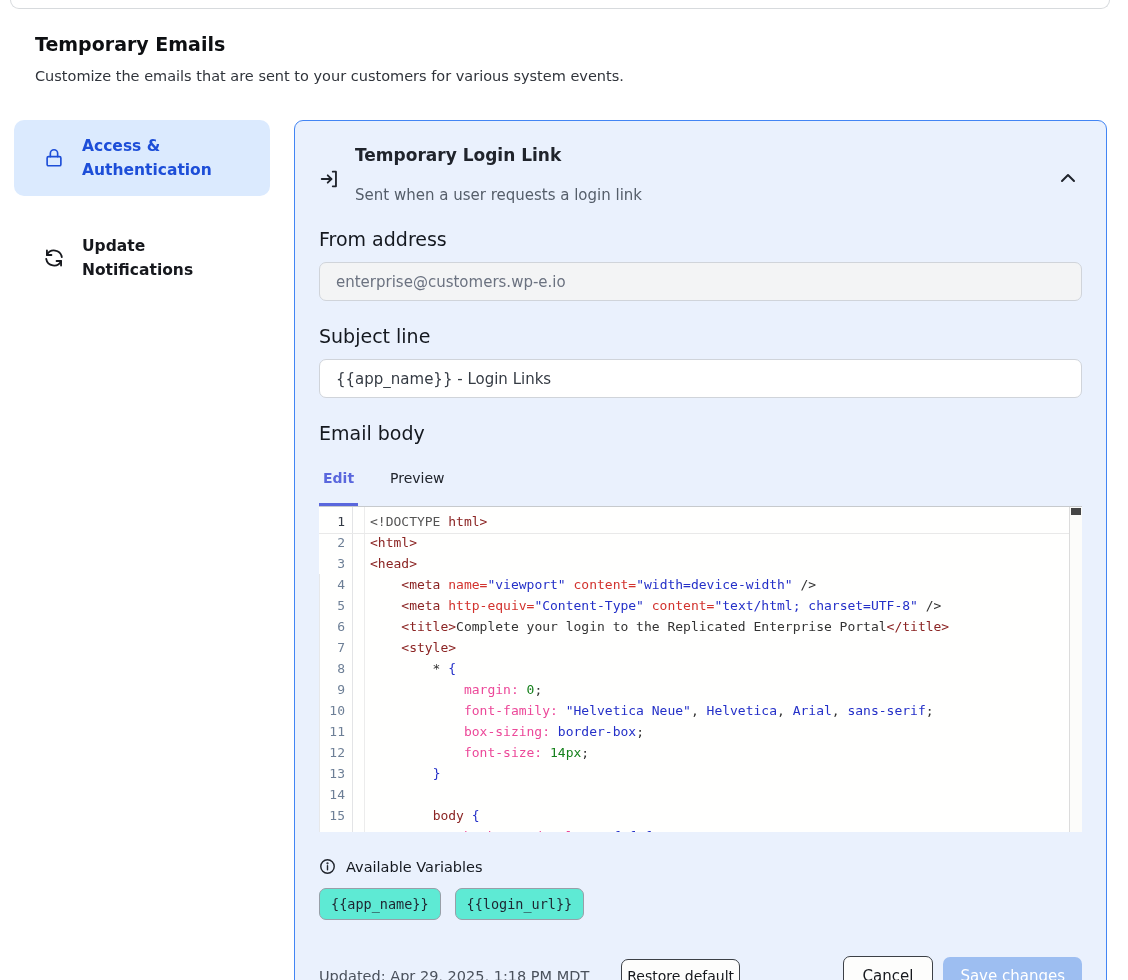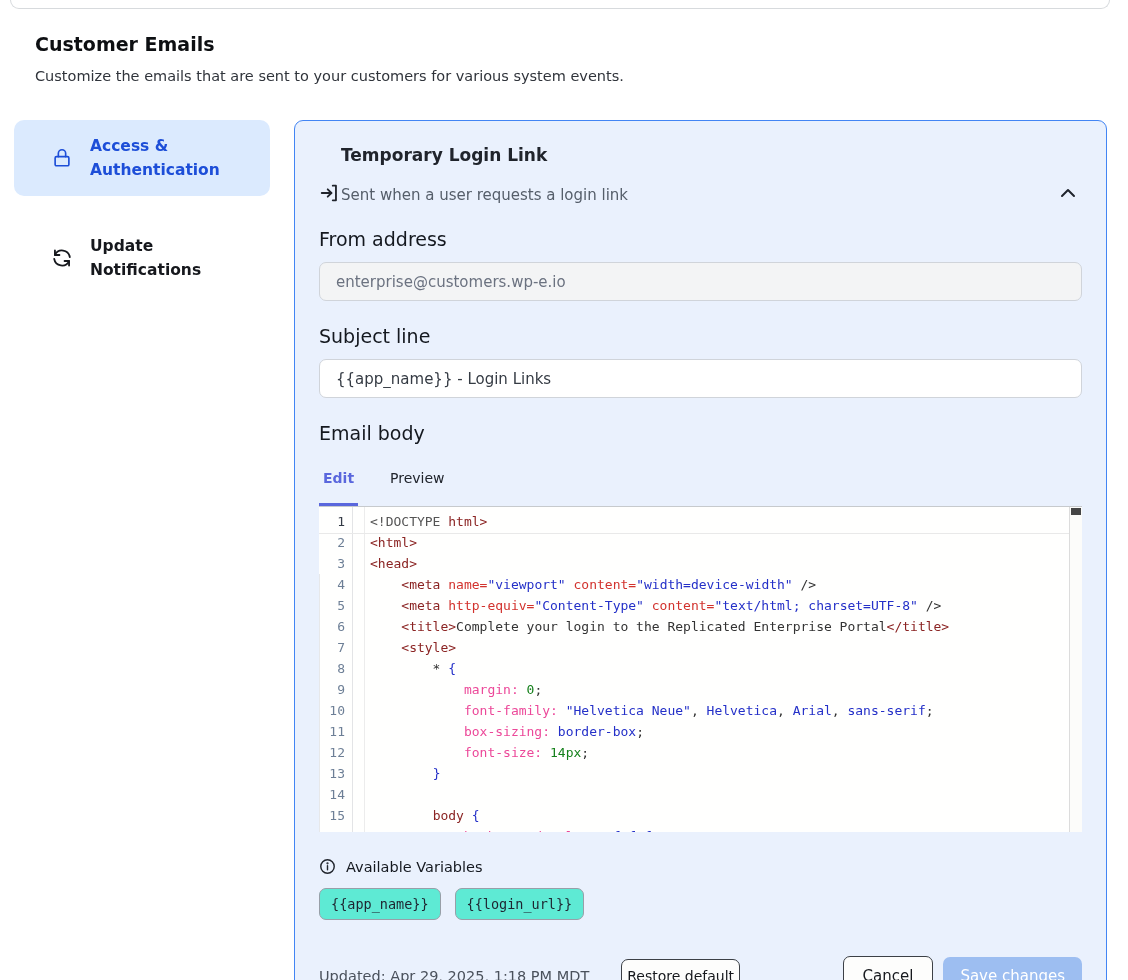--- a/index.html
+++ b/index.html
@@ -10,32 +10,32 @@
   .top-card-edge { position:absolute; top:0; left:10px; right:18px; height:9px;
     border:1px solid #d7dadd; border-top:none; border-radius:0 0 10px 10px; background:#fff; }
 
   .page-title { margin:33px 0 0 35px; font-size:19px; font-weight:bold; color:#0d0f12; }
   .page-subtitle { margin:13px 0 0 35px; font-size:14.5px; color:#30343b; }
 
   .layout { display:flex; align-items:flex-start; margin:36px 21px 0 14px; gap:24px; }
 
   
   .sidebar { width:256px; flex:0 0 256px; }
-  .side-item { display:flex; align-items:center; gap:16px; padding:14px 16px 14px 36px;
+  .side-item { display:flex; align-items:center; gap:16px; padding:14px 16px 14px 28px;
     border-radius:10px; cursor:pointer; font-size:15.5px; font-weight:600; color:#16181d; }
   .side-item.active { background:var(--sel-bg,#dbeafe); color:var(--sel-fg,#1d4ed8); margin-bottom:24px; }
   .side-item .ic { flex:0 0 24px; height:24px; display:flex; align-items:center; justify-content:center; }
   .side-item.active + .side-item { margin-top:0; }
   .side-label { line-height:1.55; }
 
   
   .panel { flex:1; max-width:813px; background:var(--panel-bg,#eaf1fd);
     border:1px solid var(--panel-border,#4285f4); border-radius:9px; padding:24px 24px 22px 24px; }
 
-  .panel-head { display:flex; align-items:flex-end; }
+  .panel-head { display:flex; align-items:center; gap:14px; }
   .panel-head .login-ic { margin-top:9px; }
   .panel-titles { flex:1; }
   .panel-title { font-size:17px; font-weight:bold; color:#20242c; }
   .panel-sub { font-size:15px; color:#555e6a; margin-top:21px; }
   .collapse-btn { background:none; border:none; cursor:pointer; padding:6px; margin-top:6px; }
 
   .field-label { font-size:19px; color:#14181f; margin:24px 0 12px 0; }
   .text-input { width:100%; height:39px; border:1px solid #d0d4da; border-radius:7px;
     font-size:15px; padding:0 16px; font-family:inherit; background:#fff; color:#353b44; outline:none; }
   .text-input.disabled { background:#f3f4f5; color:#6b7280; }
@@ -87,21 +87,21 @@
   .btn-save { font-size:15px; padding:10px 17px; margin-left:10px; background:var(--save-bg,#9dbef1);
     border:none; color:#ffffff; }
 
   svg { display:block; }
 </style>
 </head>
 <body>
 
 <div class="top-card-edge"></div>
 
-<h1 class="page-title">Customer Emails</h1>
+<h1 class="page-title">Temporary Emails</h1>
 <div class="page-subtitle">Customize the emails that are sent to your customers for various system events.</div>
 
 <div class="layout">
 
   <div class="sidebar">
     <div class="side-item active">
       <span class="ic">
         <svg width="22" height="22" viewBox="0 0 24 24" fill="none" stroke="#1d4ed8" stroke-width="1.8" stroke-linecap="round" stroke-linejoin="round">
           <rect x="4.5" y="10.5" width="15" height="10" rx="1.5"></rect>
           <path d="M8 10.5V7a4 4 0 0 1 8 0v3.5"></path>

